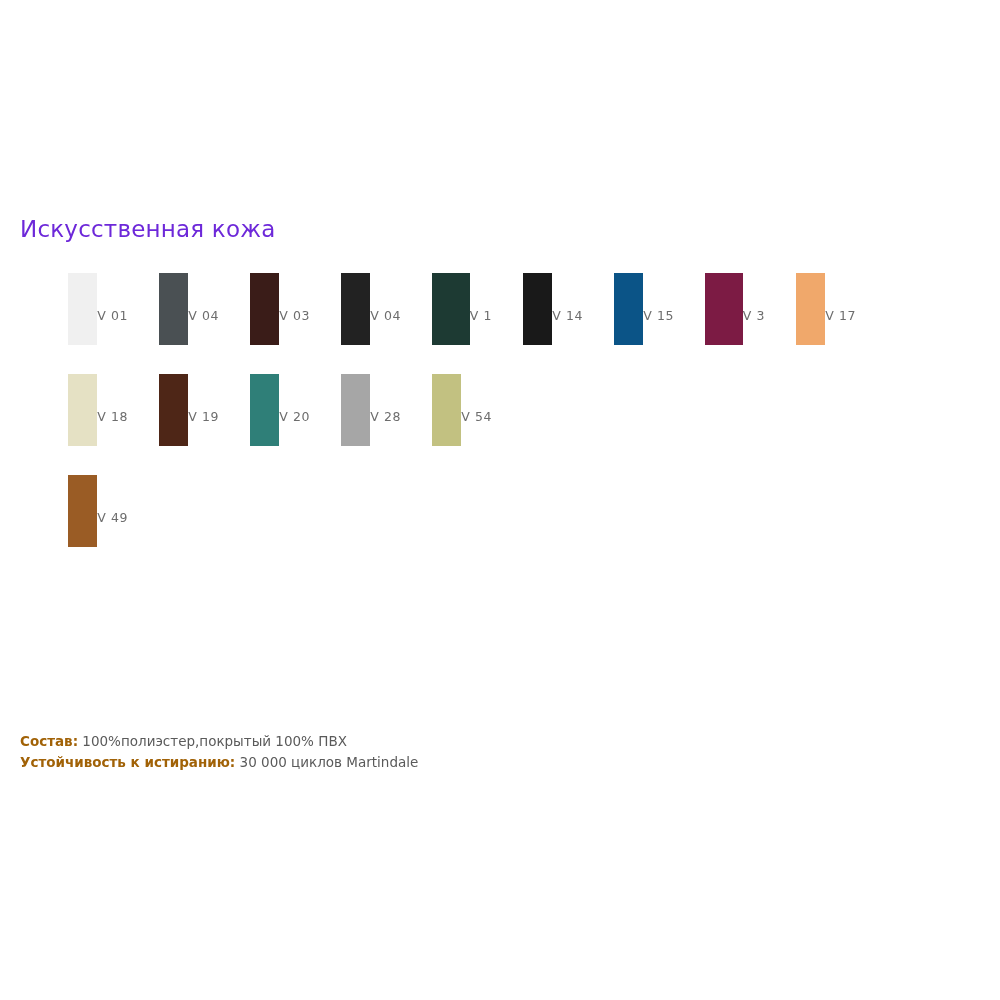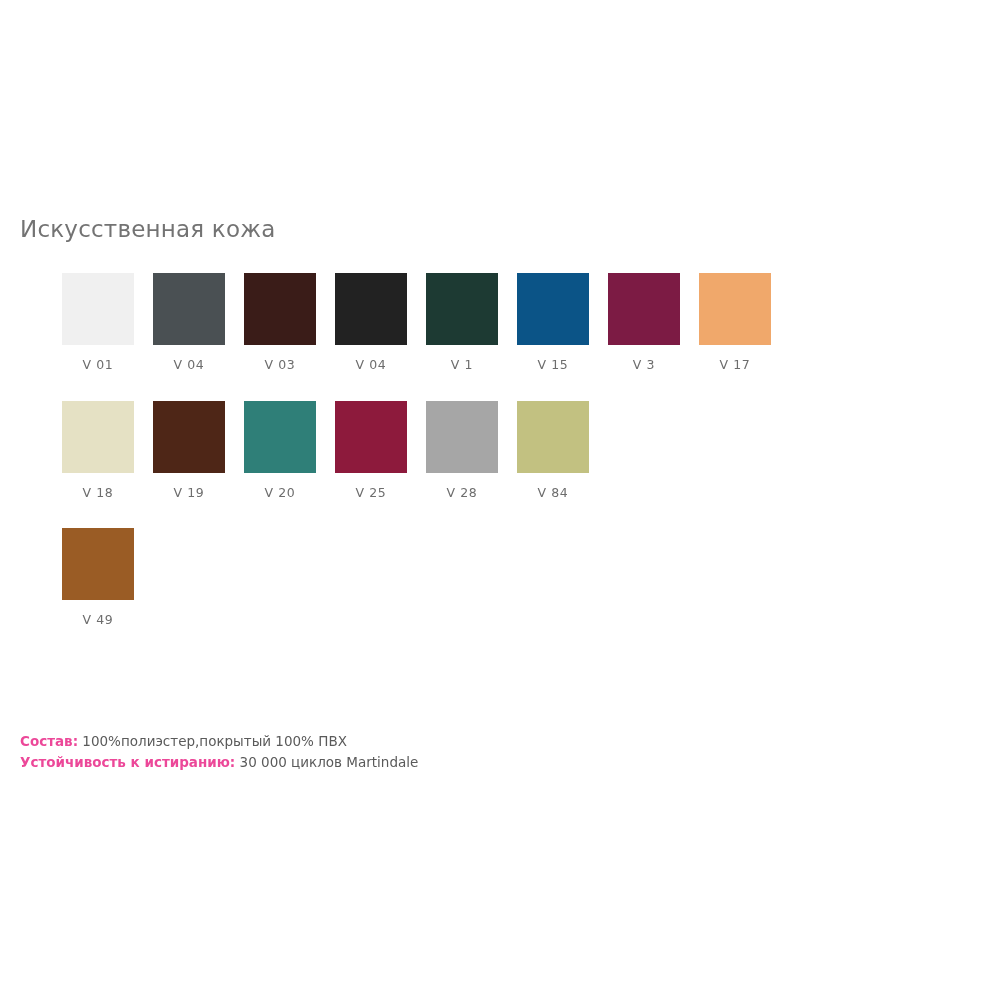--- a/index.html
+++ b/index.html
@@ -23,21 +23,21 @@
     width: 1000px;
     height: 1000px;
   }
 
   .catalog-title {
     position: absolute;
     left: 20px;
     top: 216px;
     font-size: 23px;
     font-weight: 400;
-    color: #737373;
+    color: #6d28d9;
     letter-spacing: 0.2px;
     white-space: nowrap;
   }
 
   .swatch-grid {
     position: absolute;
     left: 68px;
     top: 273px;
     width: 920px;
   }
@@ -45,21 +45,21 @@
   .swatch-row {
     display: flex;
     flex-direction: row;
     margin-bottom: 29px;
   }
 
   .swatch-cell {
     width: 60px;
     margin-right: 31px;
     display: flex;
-    flex-direction: column;
+    flex-direction: row;
     align-items: center;
     justify-content: space-between;
   }
 
   .swatch-chip {
     width: 72px;
     height: 72px;
     display: block;
     box-sizing: border-box;
   }
@@ -82,21 +82,21 @@
     color: #555555;
     line-height: 21px;
   }
 
   .spec-line {
     white-space: nowrap;
   }
 
   .spec-key {
     font-weight: bold;
-    color: #ec4899;
+    color: #a16207;
   }
 
   .spec-val {
     font-weight: normal;
     color: #5a5a5a;
     text-align: center;
   }
 </style>
 </head>
 <body>
@@ -121,20 +121,24 @@
         </div>
         <div class="swatch-cell">
           <div class="swatch-chip" style="background: rgb(34, 34, 34);"></div>
           <div class="swatch-label">V 04</div>
         </div>
         <div class="swatch-cell">
           <div class="swatch-chip" style="background: rgb(29, 58, 51);"></div>
           <div class="swatch-label">V 1</div>
         </div>
         <div class="swatch-cell">
+          <div class="swatch-chip" style="background: rgb(25, 25, 25);"></div>
+          <div class="swatch-label">V 14</div>
+        </div>
+        <div class="swatch-cell">
           <div class="swatch-chip" style="background: rgb(11, 84, 135);"></div>
           <div class="swatch-label">V 15</div>
         </div>
         <div class="swatch-cell">
           <div class="swatch-chip" style="background: rgb(124, 27, 68);"></div>
           <div class="swatch-label">V 3</div>
         </div>
         <div class="swatch-cell">
           <div class="swatch-chip" style="background: rgb(240, 168, 107);"></div>
           <div class="swatch-label">V 17</div>
@@ -147,30 +151,26 @@
         </div>
         <div class="swatch-cell">
           <div class="swatch-chip" style="background: rgb(78, 38, 23);"></div>
           <div class="swatch-label">V 19</div>
         </div>
         <div class="swatch-cell">
           <div class="swatch-chip" style="background: rgb(47, 127, 120);"></div>
           <div class="swatch-label">V 20</div>
         </div>
         <div class="swatch-cell">
-          <div class="swatch-chip" style="background: rgb(141, 26, 60);"></div>
-          <div class="swatch-label">V 25</div>
-        </div>
-        <div class="swatch-cell">
           <div class="swatch-chip" style="background: rgb(166, 166, 166);"></div>
           <div class="swatch-label">V 28</div>
         </div>
         <div class="swatch-cell">
           <div class="swatch-chip" style="background: rgb(194, 193, 129);"></div>
-          <div class="swatch-label">V 84</div>
+          <div class="swatch-label">V 54</div>
         </div>
       </div>
       <div class="swatch-row">
         <div class="swatch-cell">
           <div class="swatch-chip" style="background: rgb(154, 92, 37);"></div>
           <div class="swatch-label">V 49</div>
         </div>
       </div>
     </div>
 

